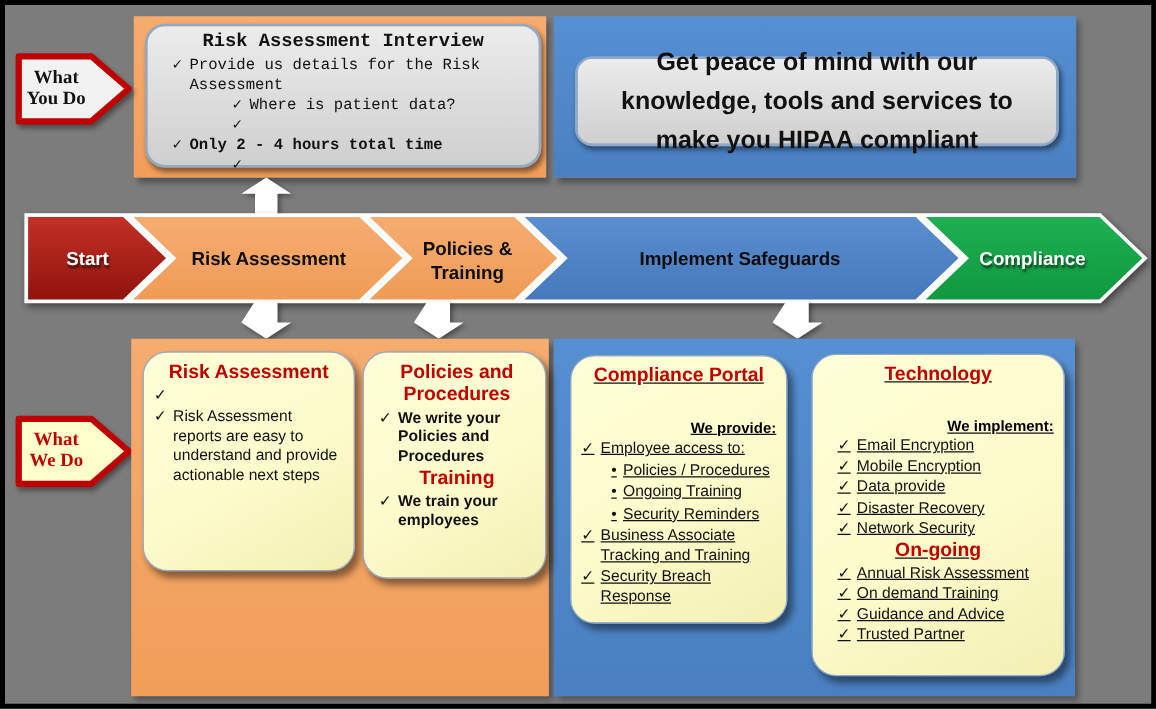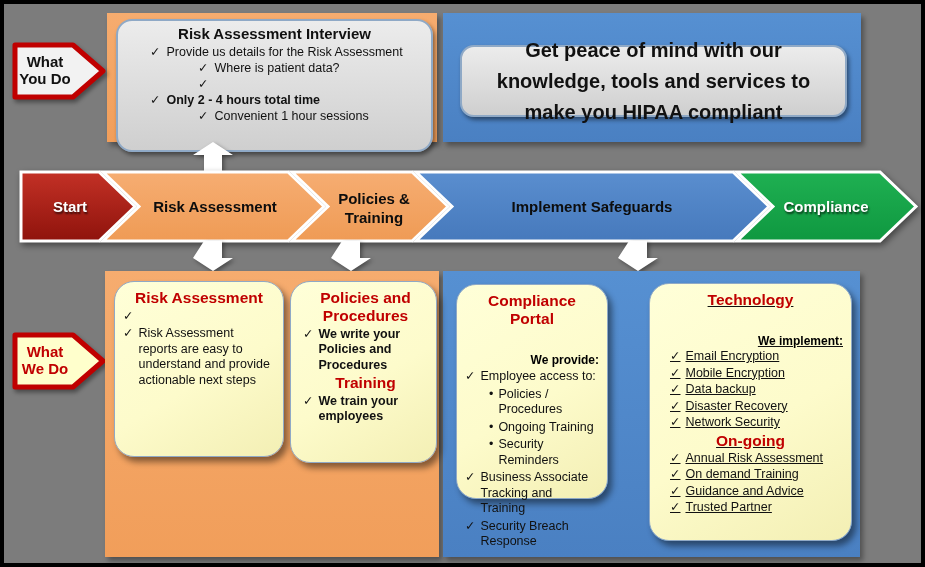--- a/index.html
+++ b/index.html
@@ -17,21 +17,21 @@
   .p-top-blue{left:439px;top:9px;width:418px;height:129px;}
   .p-bot-orange{left:101px;top:267px;width:334px;height:286px;}
   .p-bot-blue{left:439px;top:267px;width:417px;height:286px;}
 
   
   .graybox{
     position:absolute;background:linear-gradient(#ECECEC,#CFCFCF);
     border:2px solid #8FA9C6;border-radius:16px;
     box-shadow:2px 3px 4px rgba(0,0,0,.45);
   }
-  .interview{left:112px;top:15px;width:317px;height:133px;padding:3px 20px;}
+  .interview{left:112px;top:15px;width:317px;height:115px;padding:3px 8px;font-family:Liberation Mono, monospace;}
   .interview .t{font-size:15px;font-weight:bold;text-align:center;margin:1px 0 2px;}
   .irow{display:flex;gap:6px;font-size:12.5px;line-height:1.28;}
   .irow.lvl1{padding-left:12px;}
   .irow.lvl2{padding-left:60px;}
   .promise{
     left:456px;top:41px;width:387px;height:72px;border-radius:14px;
     display:flex;align-items:center;justify-content:center;text-align:center;
     font-size:20px;font-weight:bold;line-height:1.55;padding:4px 22px;
   }
 
@@ -42,37 +42,37 @@
     box-shadow:4px 5px 6px rgba(0,0,0,.45);padding:7px 8px 6px 8px;
   }
   .ybox .redt{color:#C00000;font-weight:bold;font-size:15.5px;text-align:center;line-height:1.15;}
   .ybox .blackt{color:#000;font-weight:bold;font-size:12px;text-align:right;line-height:1.2;margin-top:25px;}
   .yrow{display:flex;align-items:flex-start;gap:5px;font-size:12.5px;line-height:1.24;margin:2px 0 1px;}
   .yrow .chk{flex:0 0 auto;}
   .bold{font-weight:bold;}
   .sub{padding-left:24px;}
   .b-risk{left:110px;top:277px;width:170px;height:176px;}
   .b-pol{left:286px;top:277px;width:147px;height:182px;padding-left:12px;}
-  .b-portal{left:452px;top:280px;width:152px;height:215px;}
+  .b-portal{left:452px;top:280px;width:174px;height:215px;text-decoration:underline;}
   .b-tech{left:645px;top:279px;width:203px;height:258px;text-decoration:underline;}
   .b-tech .yrow{margin:1px 0 1px;padding-left:12px;}
 
   
   .band{position:absolute;left:0;top:164px;}
   .band polygon{stroke:#FFF;stroke-width:3;}
   .band text{font-family:"Liberation Sans",sans-serif;font-weight:bold;font-size:15px;}
   .band .wtxt{fill:#FFF;text-shadow:1px 2px 2px rgba(0,0,0,.65);}
   .band .btxt{fill:#0D0D0D;}
   .varrow{position:absolute;}
   .varrow polygon{fill:#FFF;}
   .tag{position:absolute;width:94px;height:58px;}
   .tag .txt{
     position:absolute;left:0;top:0;width:66px;height:100%;
     display:flex;flex-direction:column;align-items:center;justify-content:center;
-    font-weight:bold;font-size:15px;line-height:1.12;text-align:center;
+    font-weight:bold;font-size:15px;line-height:1.12;text-align:center;font-family:Liberation Serif, serif;
   }
   .tag-top{left:8px;top:38px;}
   .tag-bot{left:8px;top:328px;}
   .tag-bot .txt{color:#C00000;}
 </style>
 </head>
 <body>
 
 <div class="stage">
 
@@ -91,21 +91,20 @@
     </div>
     <div class="irow lvl2">
       <span class="chk">✓</span>
     </div>
     <div class="irow lvl1 bold">
       <span class="chk">✓</span>
       <span>Only 2 - 4  hours total time</span>
     </div>
     <div class="irow lvl2">
       <span class="chk">✓</span>
-      <span>Convenient 1 hour sessions</span>
     </div>
   </div>
 
   <div class="graybox promise">
     <span>Get peace of mind with our knowledge, tools and services to make you HIPAA compliant</span>
   </div>
 
   <div class="tag tag-top">
     <svg width="94" height="58" viewBox="0 0 94 58" style="filter:drop-shadow(2px 3px 2px rgba(0,0,0,.4));">
       <polygon points="3,3 61,3 91,29 61,55 3,55" fill="#F2F2F2" stroke="#C00000" stroke-width="5" stroke-linejoin="round"></polygon>
@@ -234,21 +233,21 @@
     <div class="yrow">
       <span class="chk">✓</span>
       <span>Email Encryption</span>
     </div>
     <div class="yrow">
       <span class="chk">✓</span>
       <span>Mobile Encryption</span>
     </div>
     <div class="yrow">
       <span class="chk">✓</span>
-      <span>Data backup</span>
+      <span>Data provide</span>
     </div>
     <div class="yrow">
       <span class="chk">✓</span>
       <span>Disaster Recovery</span>
     </div>
     <div class="yrow">
       <span class="chk">✓</span>
       <span>Network Security</span>
     </div>
     <div class="redt">On-going</div>

